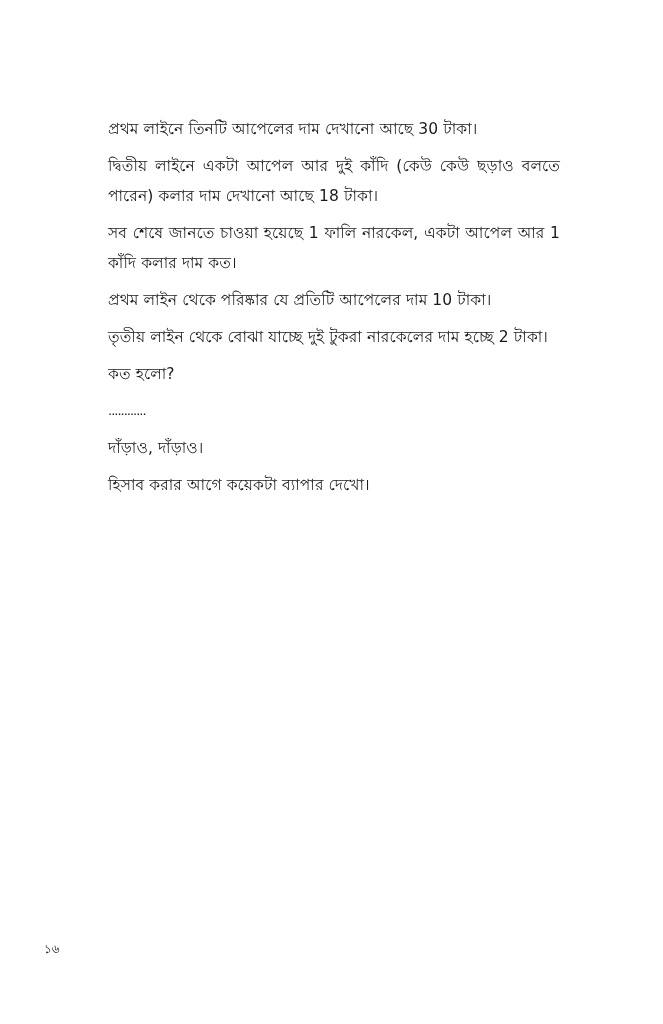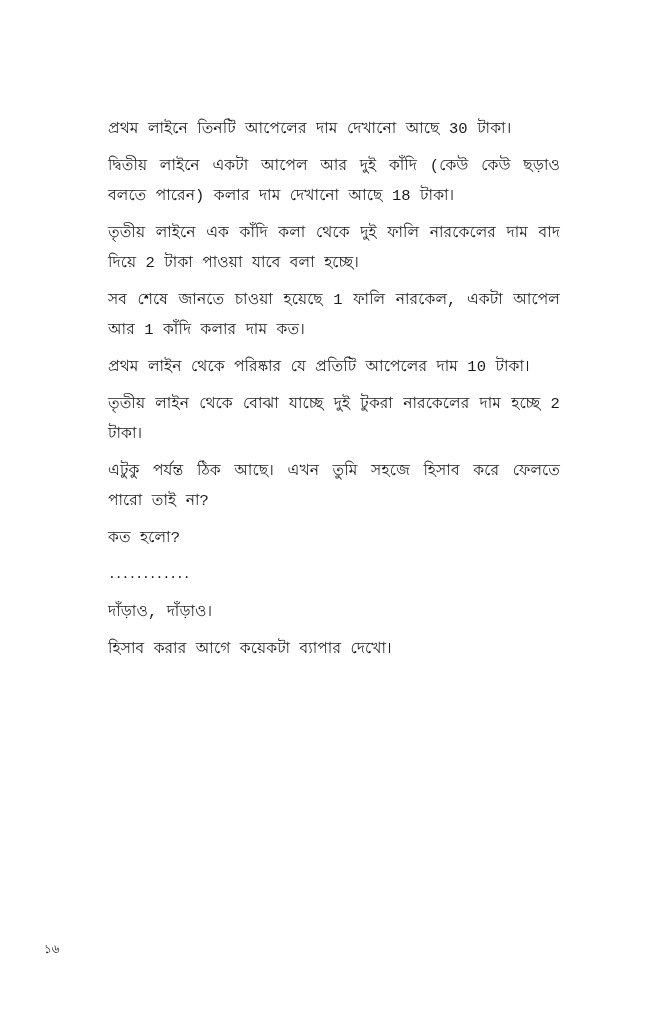--- a/index.html
+++ b/index.html
@@ -1,34 +1,32 @@
 <!DOCTYPE html>
 <html><head>
 <meta charset="utf-8">
 <style>
   html, body { margin: 0; padding: 0; background: #ffffff; }
   body { width: 663px; height: 1024px; position: relative; overflow: hidden;
          font-family: "DejaVu Sans", sans-serif; color: #1a1a1a; }
-  .page { position: absolute; left: 108px; top: 114px; width: 452px; font-family: Liberation Mono, monospace; }
+  .page { position: absolute; left: 108px; top: 114px; width: 452px; }
   .para { font-size: 15.5px; line-height: 30px; margin: 0 0 7px 0;
           text-align: justify; text-align-last: left; letter-spacing: 0.1px; }
   .dots { font-size: 13px; line-height: 30px; margin: 0 0 7px 0; letter-spacing: -1px; }
   .page-number { position: absolute; left: 0; width: 663px; top: 940px;
                  text-align: left; font-size: 12px; margin-left: 44px; }
 </style>
 </head>
 <body>
 
 <div class="page">
   <p class="para">প্রথম লাইনে তিনটি আপেলের দাম দেখানো আছে 30 টাকা।</p>
   <p class="para">দ্বিতীয় লাইনে একটা আপেল আর দুই কাঁদি (কেউ কেউ ছড়াও বলতে পারেন) কলার দাম দেখানো আছে 18 টাকা।</p>
-  <p class="para">তৃতীয় লাইনে এক কাঁদি কলা থেকে দুই ফালি নারকেলের দাম বাদ দিয়ে 2 টাকা পাওয়া যাবে বলা হচ্ছে।</p>
   <p class="para">সব শেষে জানতে চাওয়া হয়েছে 1 ফালি নারকেল, একটা আপেল আর 1 কাঁদি কলার দাম কত।</p>
   <p class="para">প্রথম লাইন থেকে পরিষ্কার যে প্রতিটি আপেলের দাম 10 টাকা।</p>
   <p class="para">তৃতীয় লাইন থেকে বোঝা যাচ্ছে দুই টুকরা নারকেলের দাম হচ্ছে 2 টাকা।</p>
-  <p class="para">এটুকু পর্যন্ত ঠিক আছে। এখন তুমি সহজে হিসাব করে ফেলতে পারো তাই না?</p>
   <p class="para">কত হলো?</p>
   <p class="dots">............</p>
   <p class="para">দাঁড়াও, দাঁড়াও।</p>
   <p class="para">হিসাব করার আগে কয়েকটা ব্যাপার দেখো।</p>
 </div>
 
 <div class="page-number">১৬</div>
 
 </body></html>

